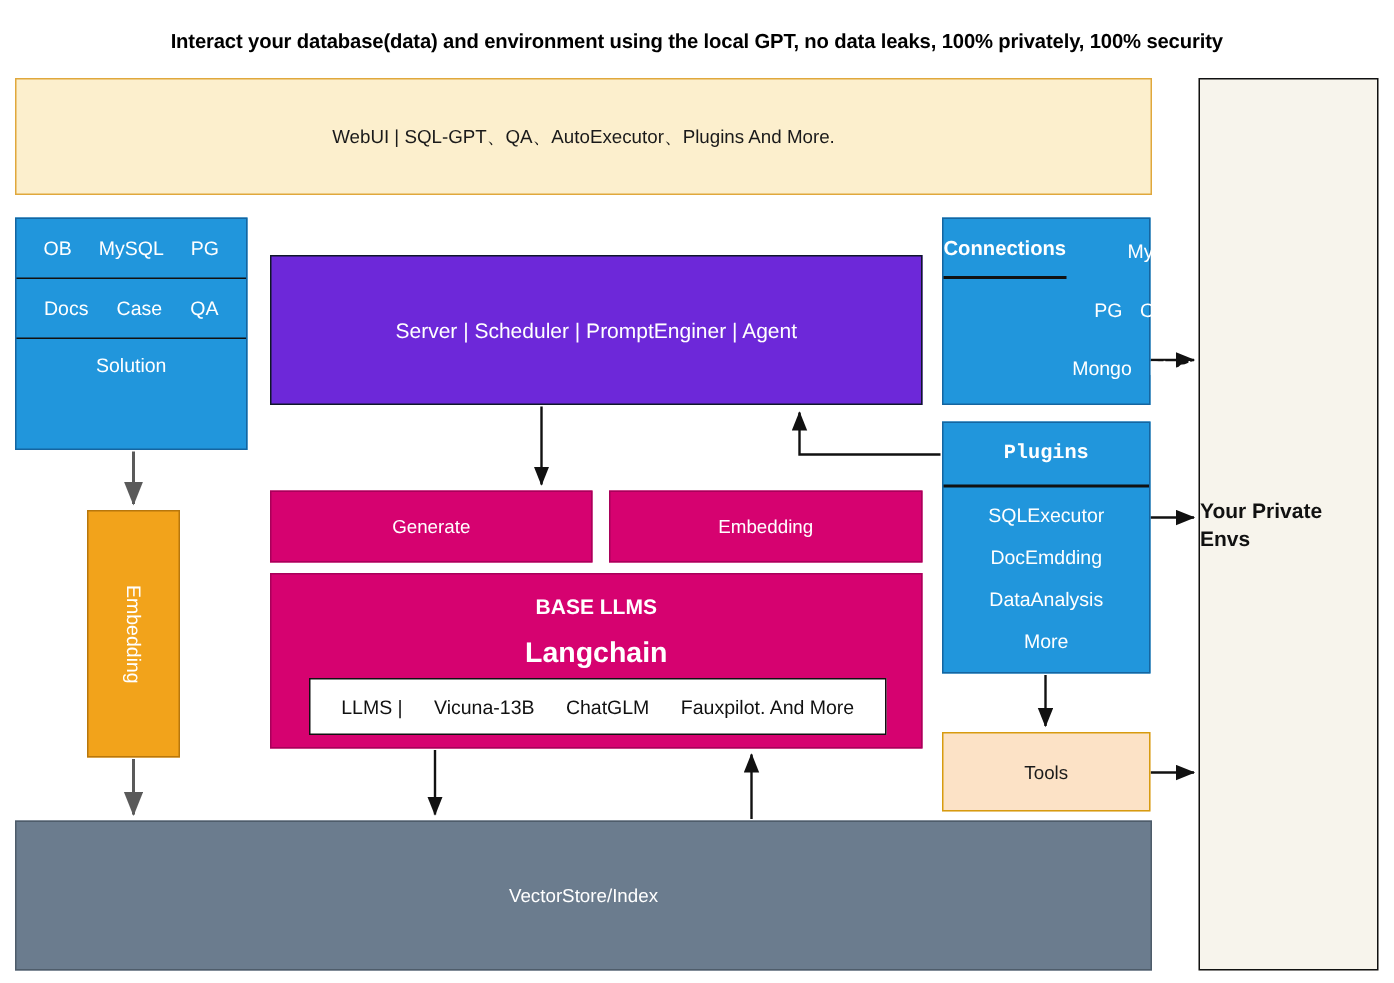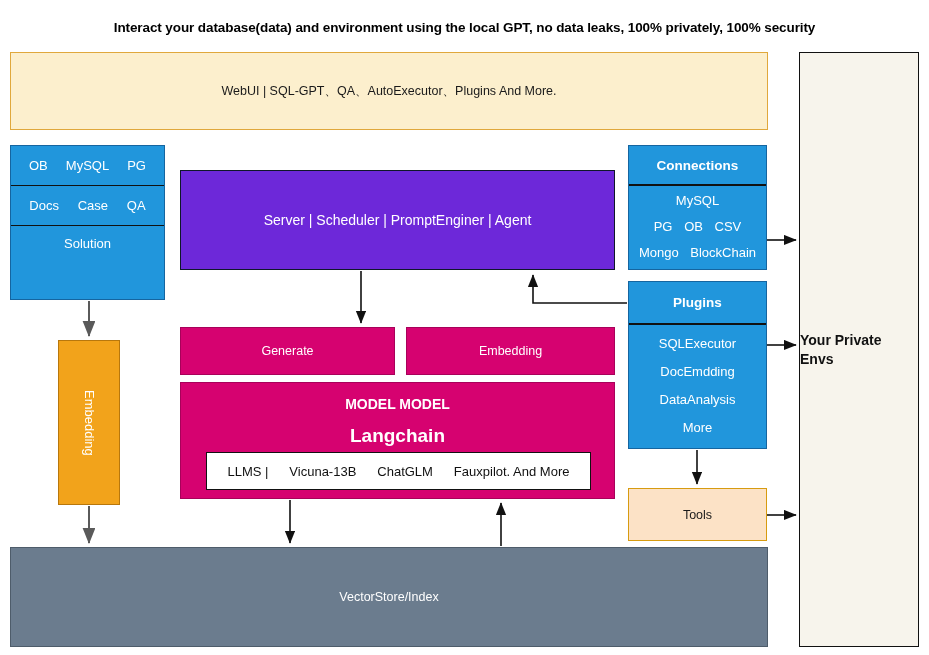--- a/index.html
+++ b/index.html
@@ -94,21 +94,20 @@
     color: #ffffff;
     font-size: 14px;
   }
 
   
   #connections {
     left: 628px; top: 145px;
     width: 139px; height: 125px;
     background: #2196DC;
     border: 1px solid #1565a0;
-    flex-direction: column;
     align-items: stretch;
     justify-content: flex-start;
   }
   .conn-head {
     height: 38px;
     display: flex; align-items: center; justify-content: center;
     color: #fff; font-weight: bold; font-size: 13.5px;
     border-bottom: 2px solid #111;
   }
   .conn-body {
@@ -134,20 +133,21 @@
     border: 1px solid #1565a0;
     flex-direction: column;
     align-items: stretch;
     justify-content: flex-start;
   }
   .plug-head {
     height: 41px;
     display: flex; align-items: center; justify-content: center;
     color: #fff; font-weight: bold; font-size: 13.5px;
     border-bottom: 2px solid #111;
+    font-family: Liberation Mono, monospace;
   }
   .plug-body {
     flex: 1;
     display: flex;
     flex-direction: column;
     align-items: center;
     justify-content: space-around;
     padding: 4px 0 6px 0;
   }
   .plug-item {
@@ -354,21 +354,21 @@
 
 <div class="box" id="generate">
   <span>Generate</span>
 </div>
 
 <div class="box" id="embedding-box">
   <span>Embedding</span>
 </div>
 
 <div class="box" id="basemodel">
-  <div class="bm-title">MODEL MODEL</div>
+  <div class="bm-title">BASE LLMS</div>
   <div class="bm-sub">Langchain</div>
   <div id="llms">
     <span class="llm-item">LLMS  |</span>
     <span class="llm-item">Vicuna-13B</span>
     <span class="llm-item">ChatGLM</span>
     <span class="llm-item">Fauxpilot. And More</span>
   </div>
 </div>
 
 <div class="box" id="tools">

